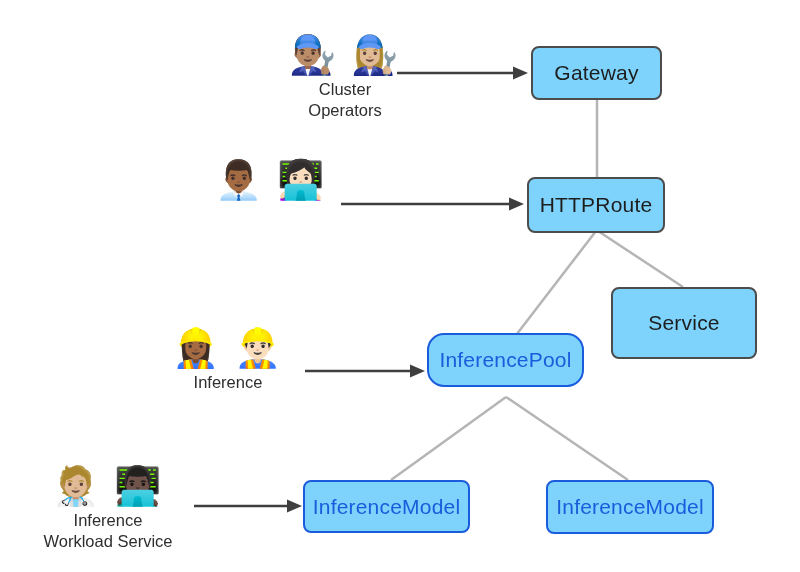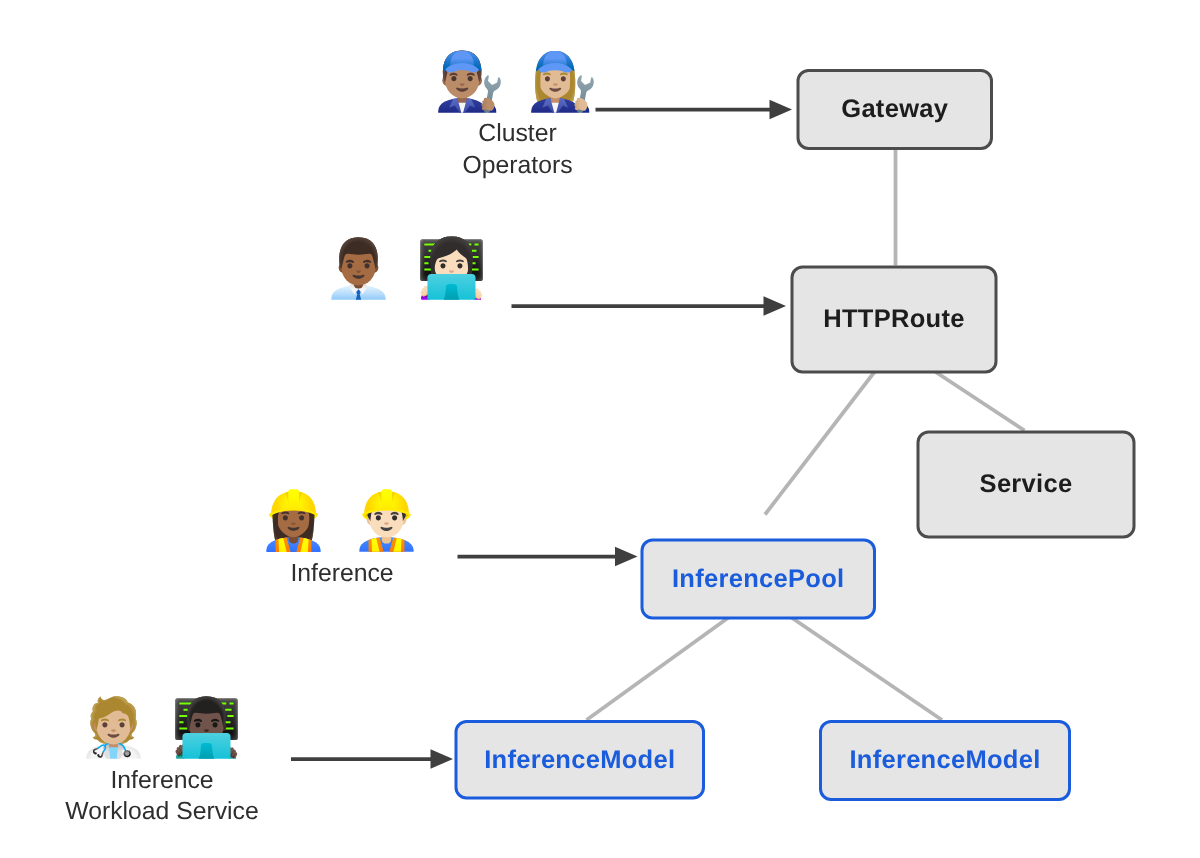--- a/index.html
+++ b/index.html
@@ -18,27 +18,27 @@
   svg.wires {
     position: absolute;
     left: 0;
     top: 0;
     width: 800px;
     height: 572px;
   }
   .node {
     position: absolute;
     box-sizing: border-box;
-    background: #e5e5e5;
+    background: #7dd3fc;
     border-radius: 8px;
     display: flex;
     align-items: center;
     justify-content: center;
-    font-weight: bold;
-    font-size: 17px;
+    font-weight: normal;
+    font-size: 21px;
     letter-spacing: 0.2px;
     z-index: 2;
   }
   .node.core {
     border: 2.5px solid #4c4c4c;
     color: #1d1d1d;
   }
   .node.ext {
     border: 2px solid #1a5cdb;
     color: #1a5cdb;
@@ -119,23 +119,23 @@
   <div class="persona" style="left:108px; top:464px;">
     <div class="emojis">🧑🏼‍⚕️ 👨🏿‍💻</div>
     <div class="plabel">
       <div>Inference</div>
       <div>Workload Service</div>
     </div>
   </div>
 
   <div class="node core" style="left:531px; top:46px;  width:131px; height:54px;">Gateway</div>
 
-  <div class="node core" style="left:527px; top:177px; width:138px; height:72px;">HTTPRoute</div>
+  <div class="node core" style="left:527px; top:177px; width:138px; height:56px;">HTTPRoute</div>
 
   <div class="node core" style="left:611px; top:287px; width:146px; height:72px;">Service</div>
 
-  <div class="node ext" style="left:427px; top:359px; width:157px; height:54px;">InferencePool</div>
+  <div class="node ext" style="left:427px; top:333px; width:157px; height:54px;border-radius:17px;">InferencePool</div>
 
   <div class="node ext" style="left:303px; top:480px; width:167px; height:53px;">InferenceModel</div>
 
   <div class="node ext" style="left:546px; top:480px; width:168px; height:54px;">InferenceModel</div>
 
 </div>
 
 </body></html>

